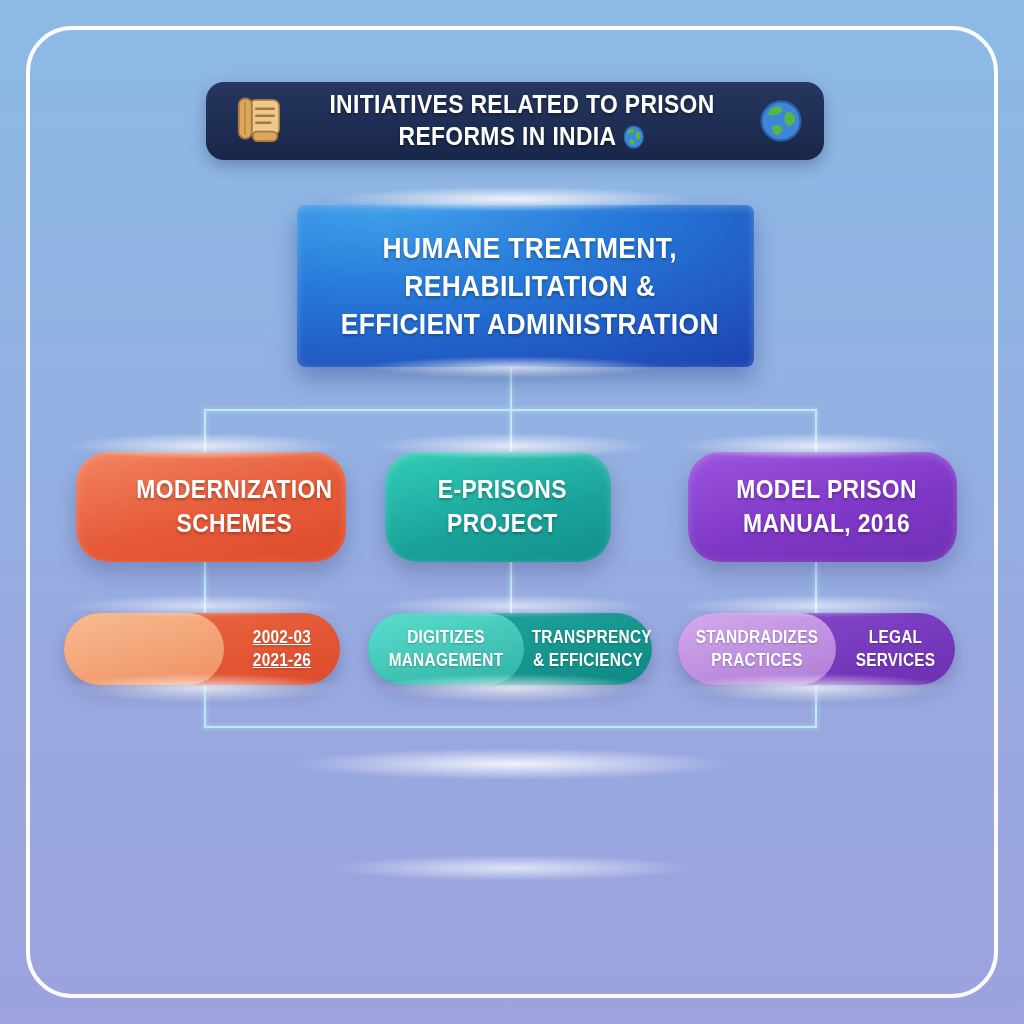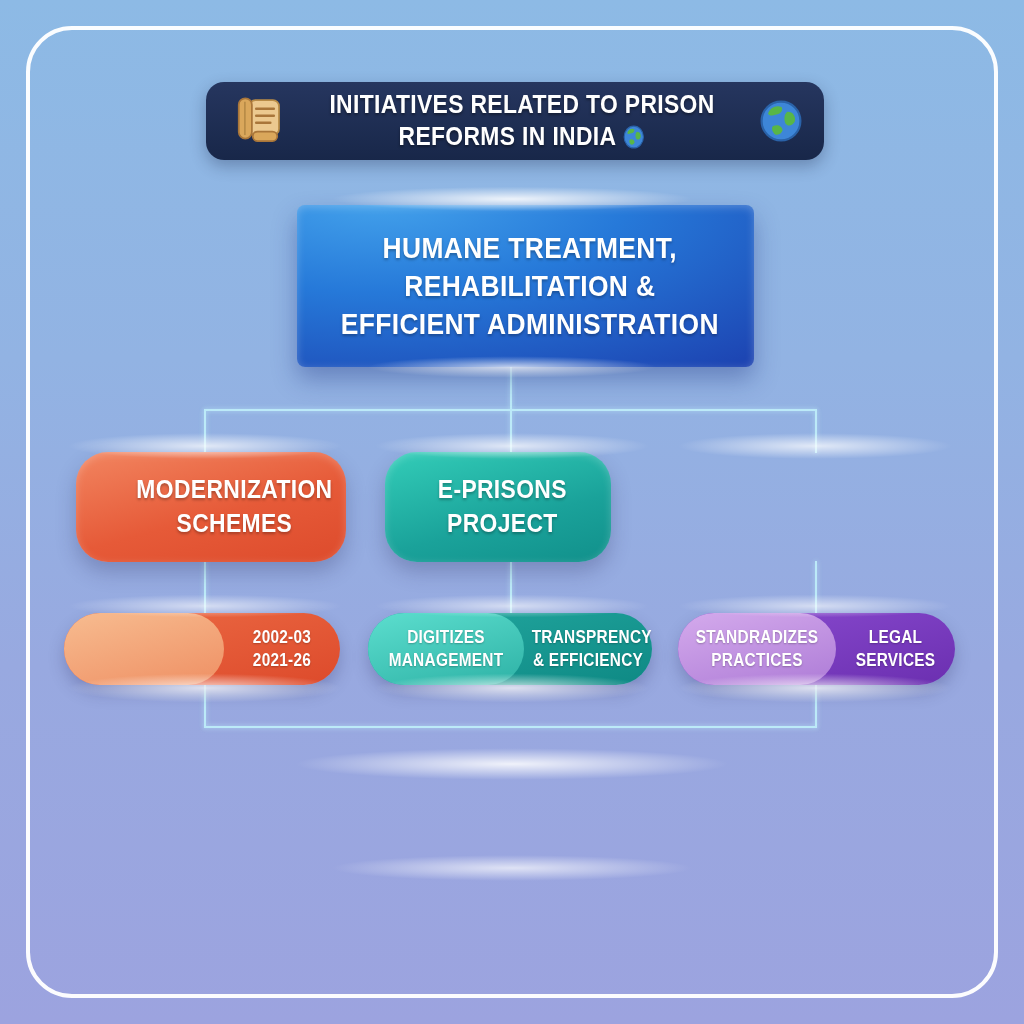--- a/index.html
+++ b/index.html
@@ -116,25 +116,31 @@
       <span class="ln">MODERNIZATION</span>
       <span class="ln">SCHEMES</span>
     </div>
   </div>
   <div class="box cat-box cat-teal">
     <div class="ctext">
       <span class="ln">E-PRISONS</span>
       <span class="ln">PROJECT</span>
     </div>
   </div>
+  <div class="box cat-box cat-purple">
+    <div class="ctext">
+      <span class="ln">MODEL PRISON</span>
+      <span class="ln">MANUAL, 2016</span>
+    </div>
+  </div>
 
   <div class="pills" style="left:64px;width:276px;">
     <div class="pill-dark pd-orange"></div>
     <div class="pill-light pl-orange" style="width:160px;"></div>
-    <div class="pill-text" style="left:160px;right:0;">
+    <div class="pill-text" style="left:160px;right:0;text-decoration:underline;">
       <div class="ctext">
         <span class="ln">2002-03</span>
         <span class="ln">2021-26</span>
       </div>
     </div>
   </div>
 
   <div class="pills" style="left:678px;width:277px;">
     <div class="pill-dark pd-purple"></div>
     <div class="pill-light pl-purple" style="width:158px;"></div>

